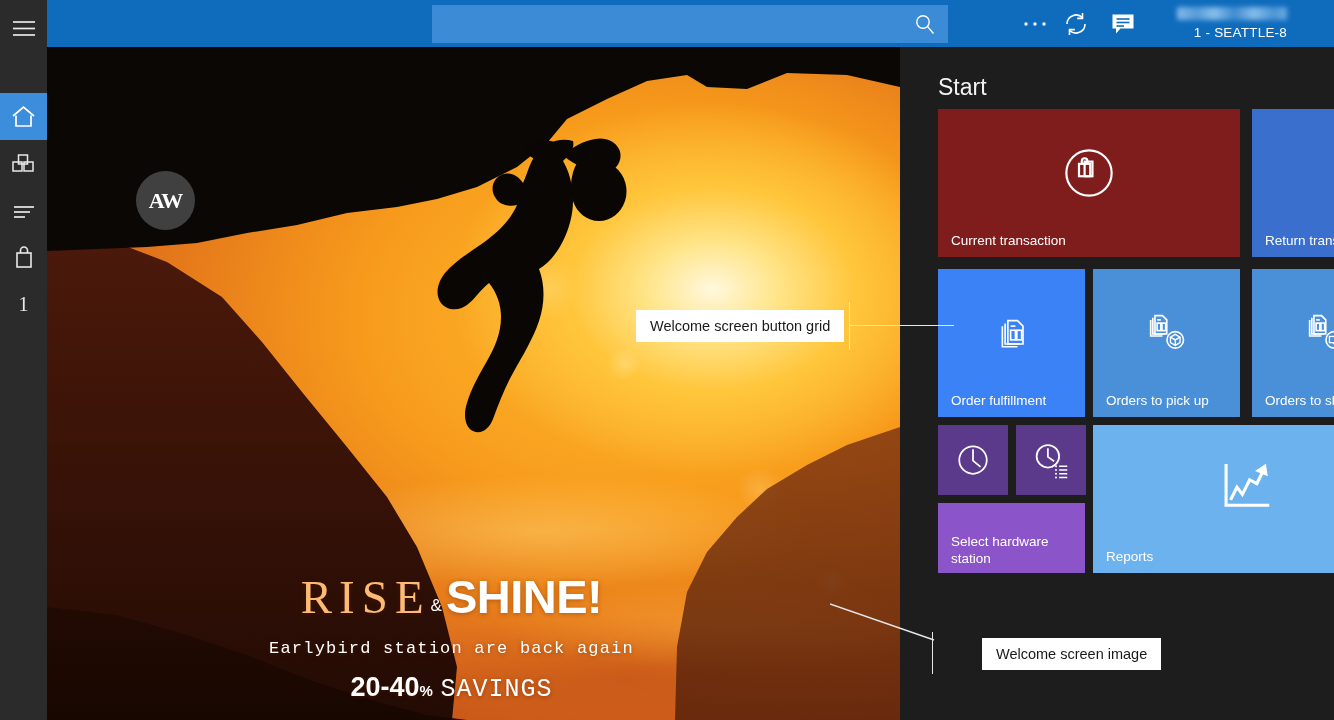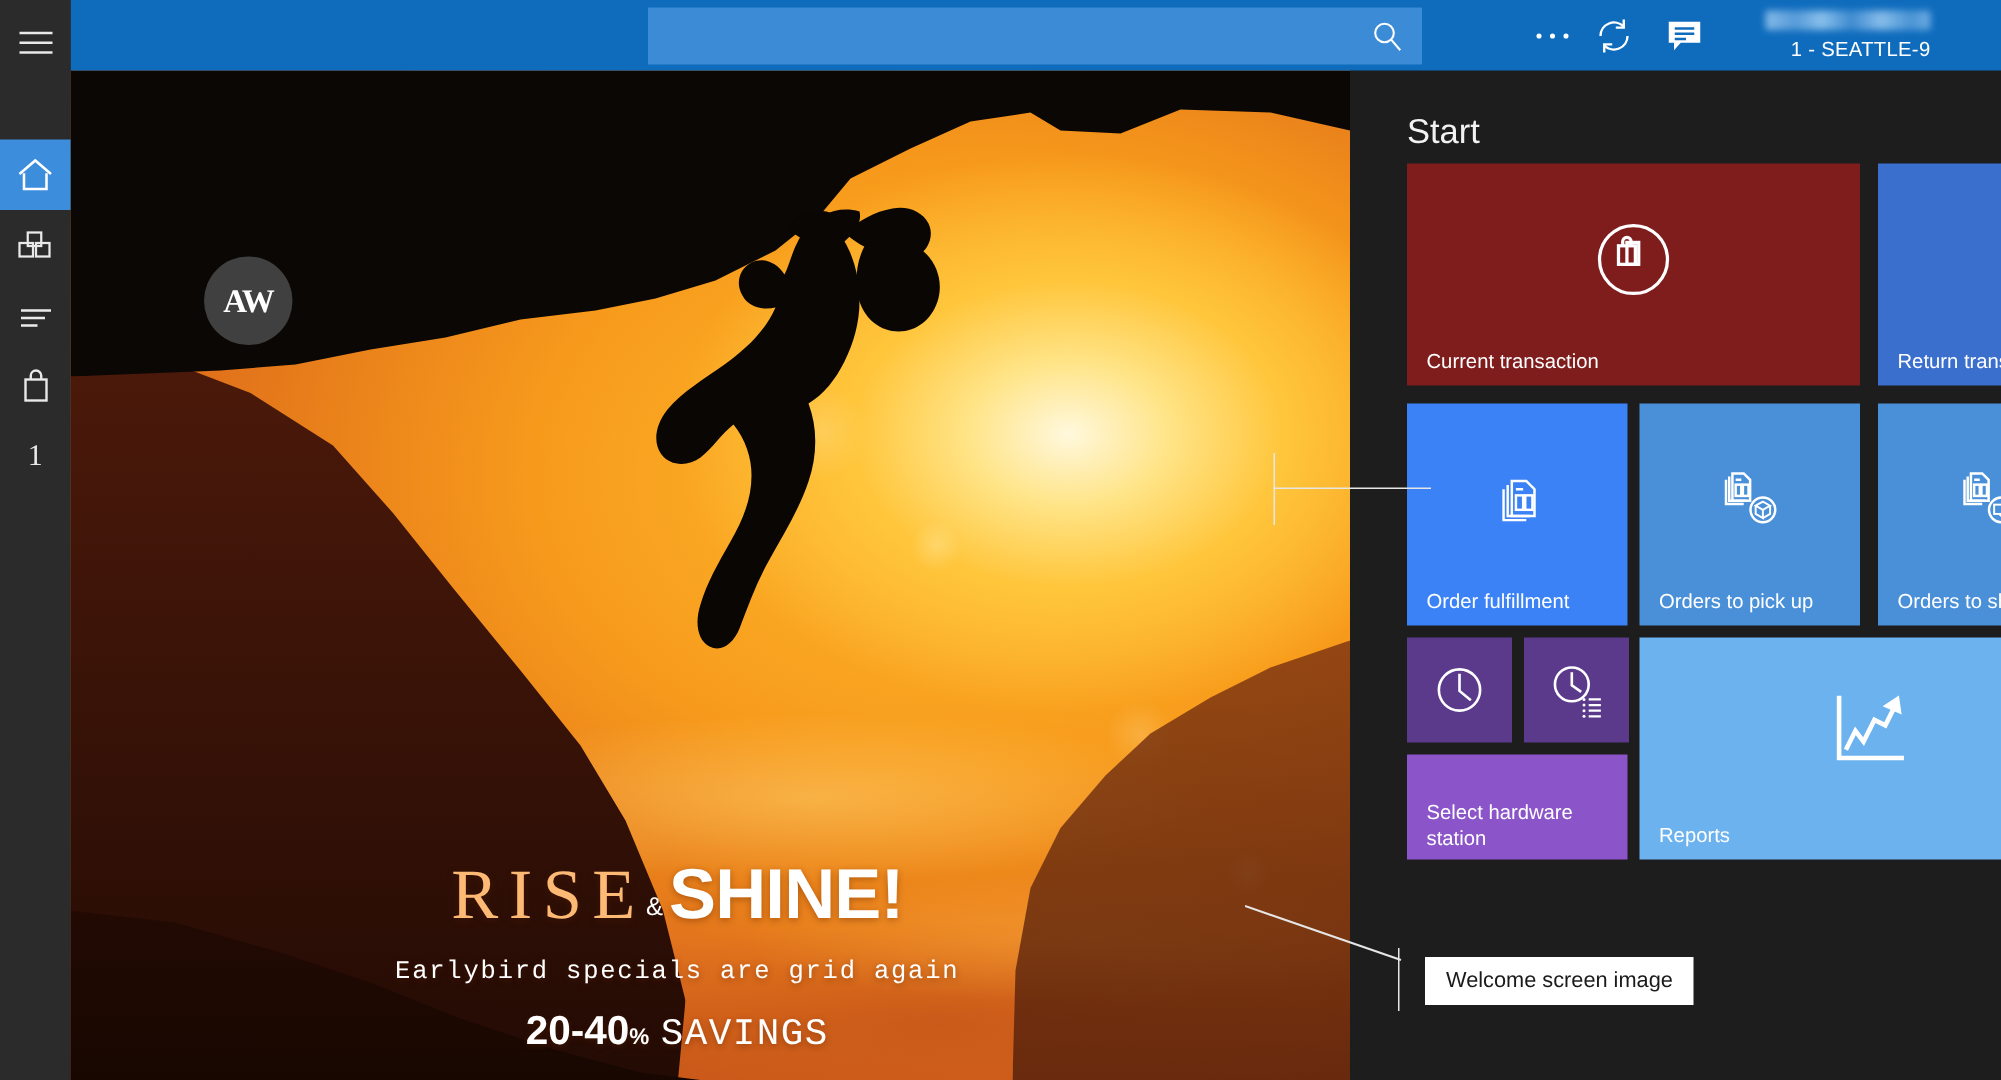--- a/index.html
+++ b/index.html
@@ -169,21 +169,21 @@
     <div id="aw-logo">
       <span>AW</span>
     </div>
 
     <div id="promo">
       <div id="promo-line1">
         <span class="rise">RISE</span>
         <span class="amp">&amp;</span>
         <span class="shine">SHINE!</span>
       </div>
-      <div id="promo-line2">Earlybird specials are grid again</div>
+      <div id="promo-line2">Earlybird station are back again</div>
       <div id="promo-line3">
         <span class="num">20-40</span><span class="pct">%</span>
         <span class="sav">SAVINGS</span>
       </div>
     </div>
   </div>
 
   <div id="start-panel">
     <div id="start-title">Start</div>
     <div id="tile-grid">
@@ -310,21 +310,21 @@
       <svg width="28" height="26" viewBox="0 0 28 26">
         <path d="M3.5 3.5 h21 v14 h-13 l-4.5 5 v-5 h-3.5 z" fill="#ffffff"></path>
         <line x1="7.5" y1="8" x2="20.5" y2="8" stroke="#0f6cbd" stroke-width="1.6"></line>
         <line x1="7.5" y1="11.5" x2="20.5" y2="11.5" stroke="#0f6cbd" stroke-width="1.6"></line>
         <line x1="7.5" y1="15" x2="15" y2="15" stroke="#0f6cbd" stroke-width="1.6"></line>
       </svg>
     </div>
 
     <div id="userblock">
       <span id="username-blur"></span>
-      <span id="userloc">1 - SEATTLE-9</span>
+      <span id="userloc">1 - SEATTLE-8</span>
     </div>
 
   </div>
 
   <div id="rail">
     <div class="rail-btn" style="top:5px;">
       <svg width="24" height="17" viewBox="0 0 24 17">
         <line x1="1" y1="2" x2="23" y2="2" stroke="#e9e9e9" stroke-width="1.7"></line>
         <line x1="1" y1="8.5" x2="23" y2="8.5" stroke="#e9e9e9" stroke-width="1.7"></line>
         <line x1="1" y1="15" x2="23" y2="15" stroke="#e9e9e9" stroke-width="1.7"></line>
@@ -357,24 +357,27 @@
     <div class="rail-btn" style="top:234px;">
       <svg width="22" height="24" viewBox="0 0 22 24">
         <rect x="4" y="7" width="14" height="14" fill="none" stroke="#e9e9e9" stroke-width="1.6"></rect>
         <path d="M7.5 7 V4.5 a3.5 3.5 0 0 1 7 0 V7" fill="none" stroke="#e9e9e9" stroke-width="1.6"></path>
       </svg>
     </div>
 
     <div class="rail-num" style="top:284px;">1</div>
   </div>
 
+  <div class="callout-box" style="left:636px; top:310px; height:32px;">
+    <span>Welcome screen button grid</span>
+  </div>
   <div class="callout-line" style="left:849px; top:302px; width:1.4px; height:48px;"></div>
   <div class="callout-line" style="left:849px; top:325px; width:105px; height:1.4px;"></div>
 
-  <div class="callout-box" style="left:950px; top:638px; height:32px;">
+  <div class="callout-box" style="left:982px; top:638px; height:32px;">
     <span>Welcome screen image</span>
   </div>
   <div class="callout-line" style="left:932px; top:632px; width:1.4px; height:42px;"></div>
   <svg class="callout-diag" style="left:830px; top:600px;" width="110" height="44" viewBox="0 0 110 44">
     <line x1="0" y1="4" x2="104" y2="40" stroke="#e6e6e6" stroke-width="1.4"></line>
   </svg>
 
 </div>
 
 </body></html>

